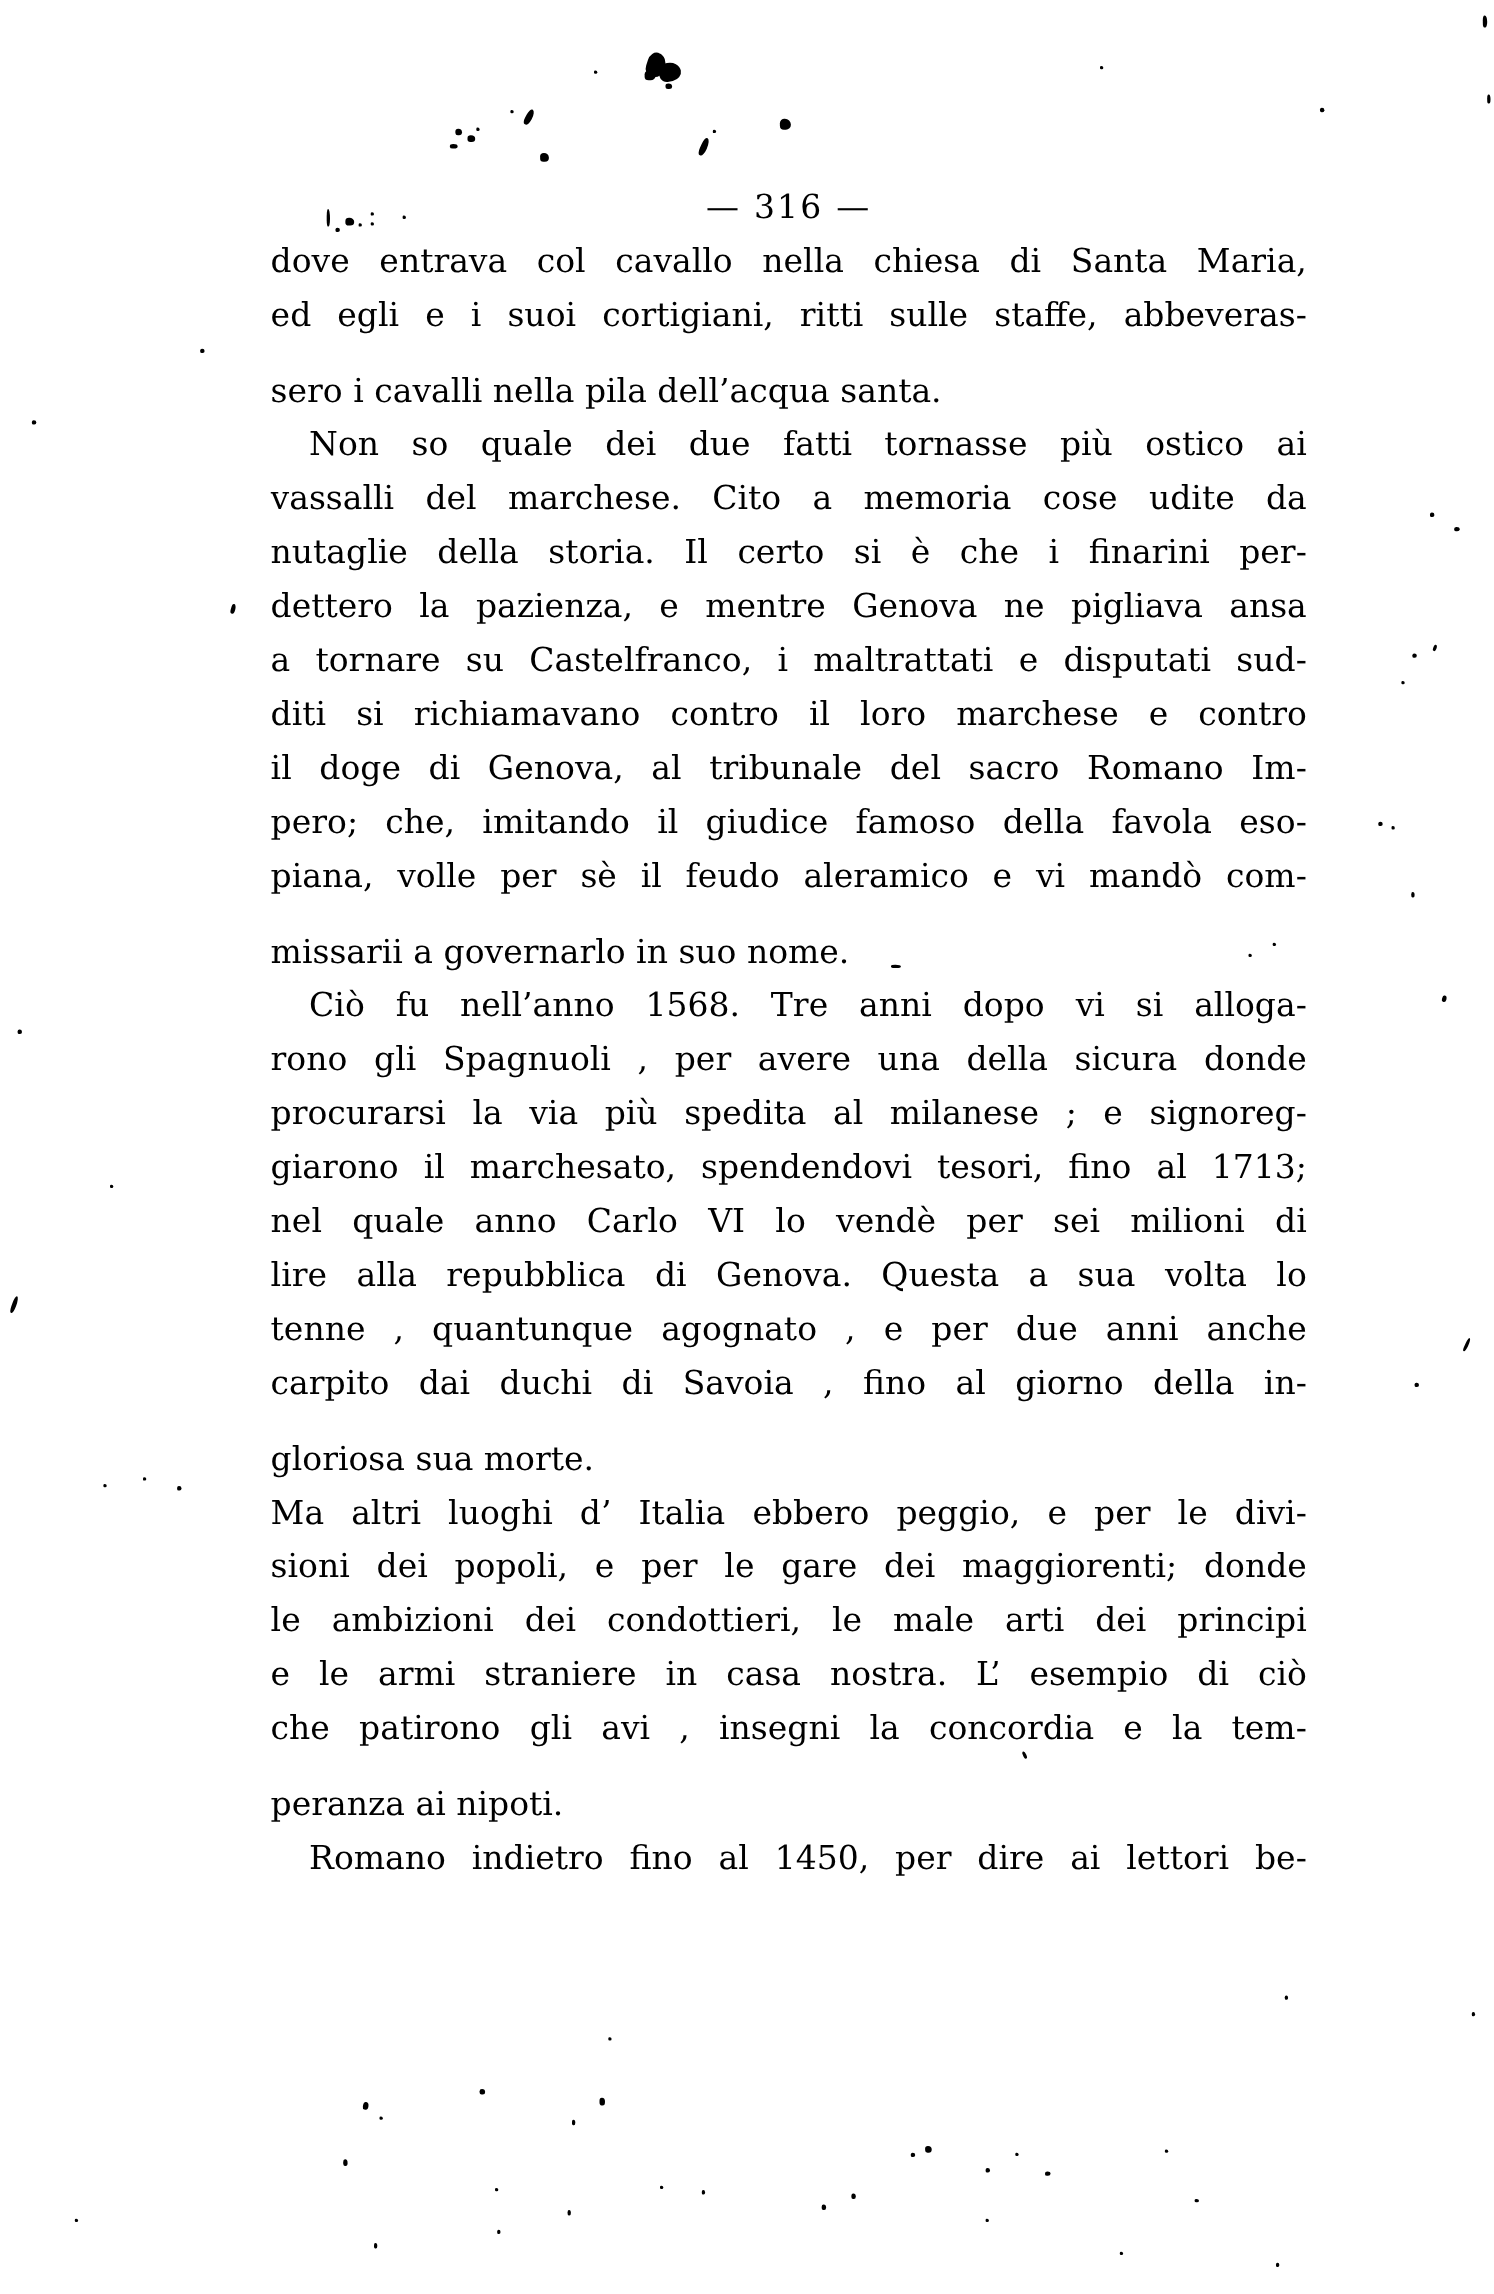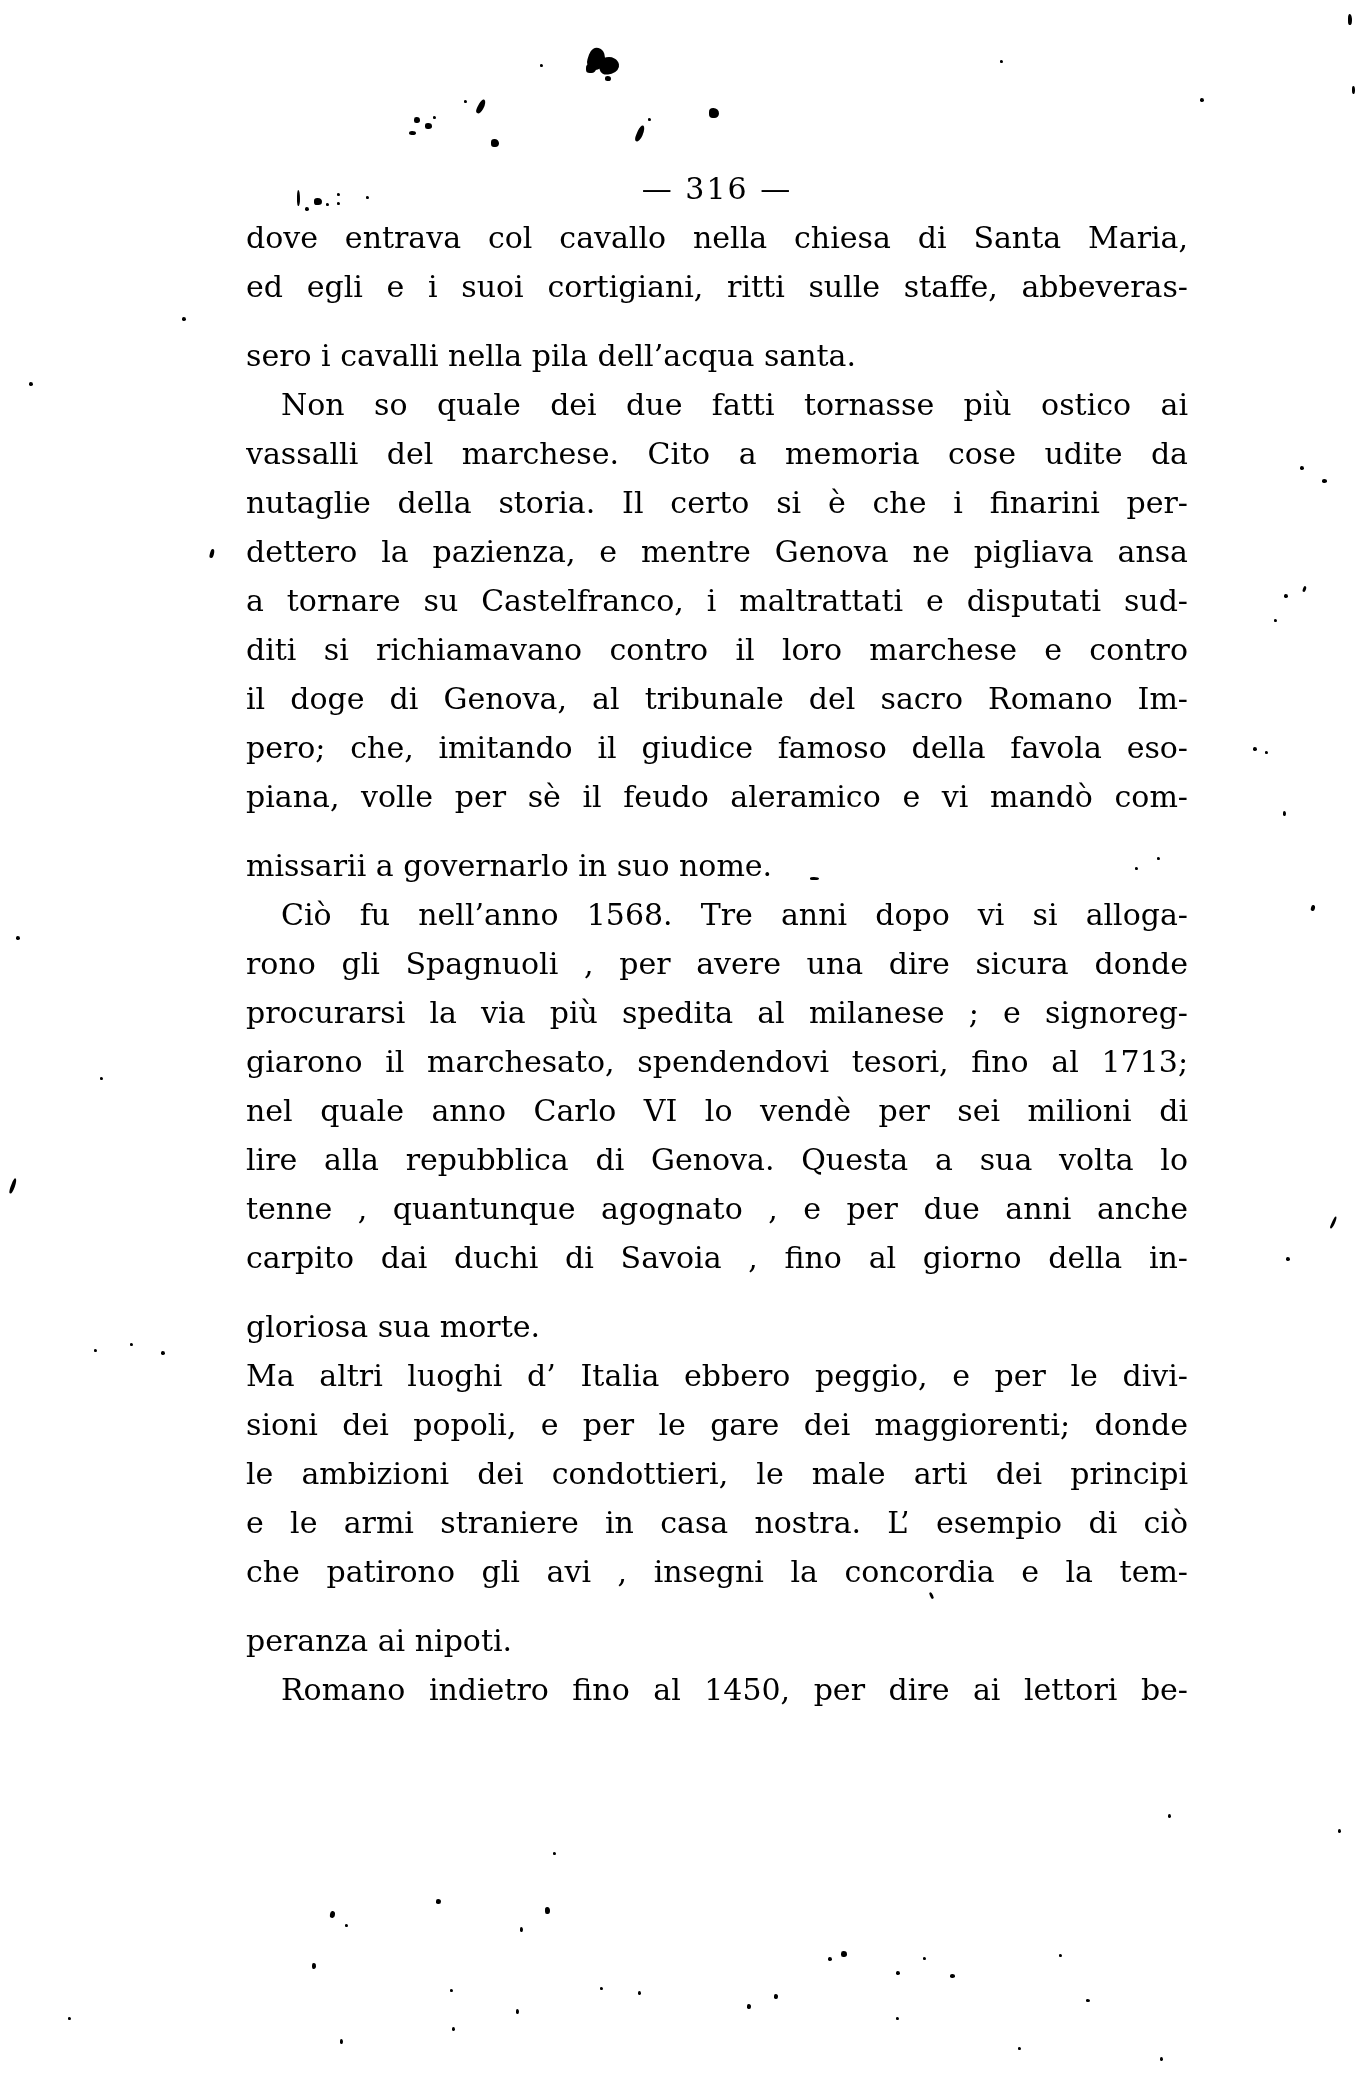--- a/index.html
+++ b/index.html
@@ -65,21 +65,21 @@
     <div class="line">nutaglie della storia. Il certo si è che i finarini per-</div>
     <div class="line">dettero la pazienza, e mentre Genova ne pigliava ansa</div>
     <div class="line">a tornare su Castelfranco, i maltrattati e disputati sud-</div>
     <div class="line">diti si richiamavano contro il loro marchese e contro</div>
     <div class="line">il doge di Genova, al tribunale del sacro Romano Im-</div>
     <div class="line">pero; che, imitando il giudice famoso della favola eso-</div>
     <div class="line">piana, volle per sè il feudo aleramico e vi mandò com-</div>
     <div class="line end">missarii a governarlo in suo nome.</div>
 
     <div class="line indent">Ciò fu nell’anno 1568. Tre anni dopo vi si alloga-</div>
-    <div class="line">rono gli Spagnuoli , per avere una dire sicura donde</div>
+    <div class="line">rono gli Spagnuoli , per avere una della sicura donde</div>
     <div class="line">procurarsi la via più spedita al milanese ; e signoreg-</div>
     <div class="line">giarono il marchesato, spendendovi tesori, fino al 1713;</div>
     <div class="line">nel quale anno Carlo VI lo vendè per sei milioni di</div>
     <div class="line">lire alla repubblica di Genova. Questa a sua volta lo</div>
     <div class="line">tenne , quantunque agognato , e per due anni anche</div>
     <div class="line">carpito dai duchi di Savoia , fino al giorno della in-</div>
     <div class="line end">gloriosa sua morte.</div>
 
     <div class="line">Ma altri luoghi d’ Italia ebbero peggio, e per le divi-</div>
     <div class="line">sioni dei popoli, e per le gare dei maggiorenti; donde</div>

